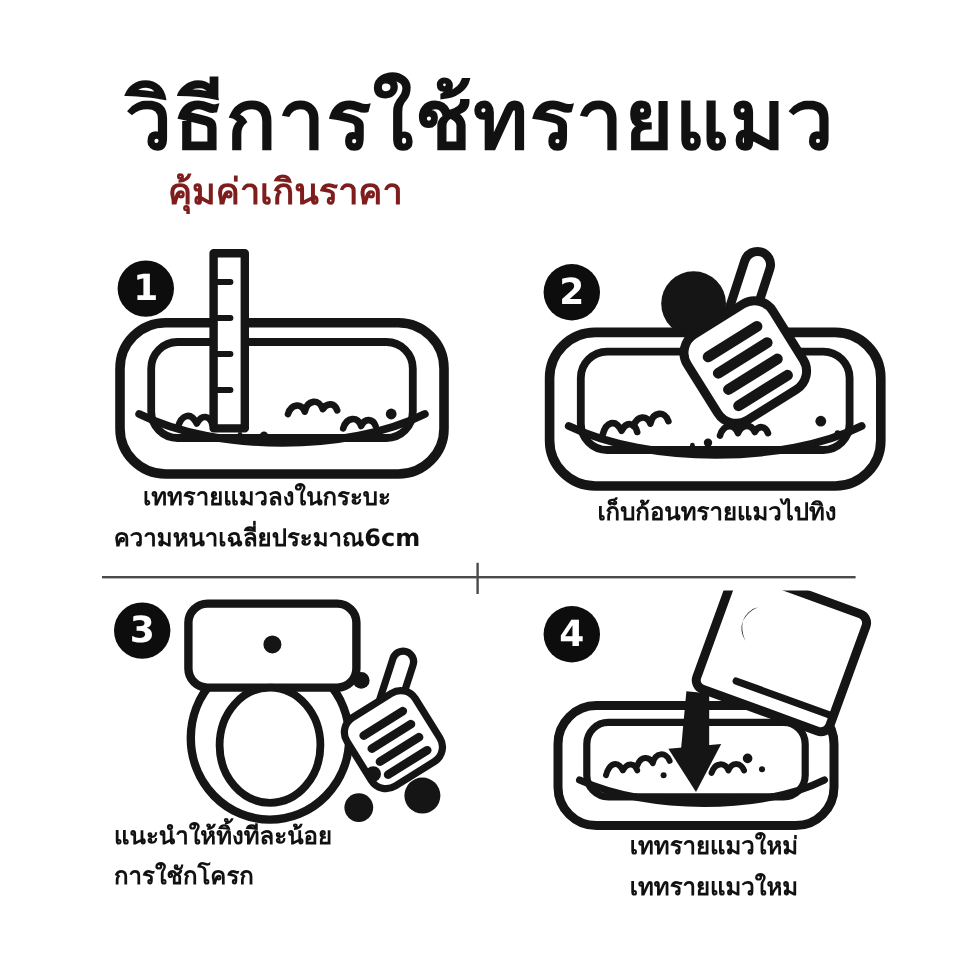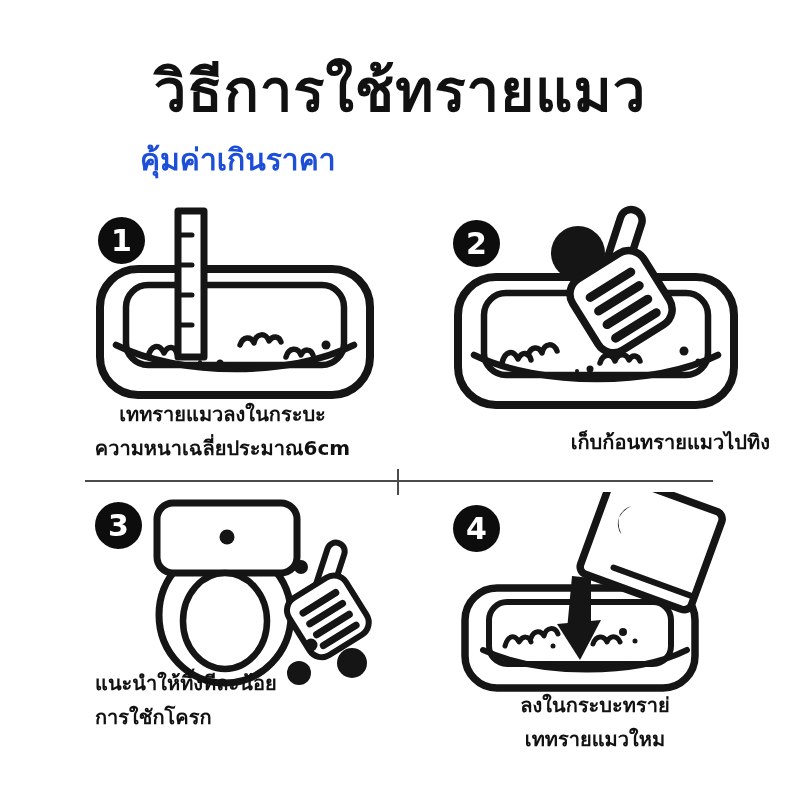--- a/index.html
+++ b/index.html
@@ -3,25 +3,25 @@
 <meta charset="utf-8">
 <style>
   html,body{margin:0;padding:0;background:#fff;}
   .page{
     position:relative;width:800px;height:800px;background:#ffffff;
     font-family:"DejaVu Sans","Liberation Sans",sans-serif;
     color:#151515;overflow:hidden;
   }
   .title{
     position:absolute;top:44px;left:0;width:800px;text-align:center;
-    font-size:58px;font-weight:bold;letter-spacing:1px;color:#111;
+    font-size:70px;font-weight:bold;letter-spacing:1px;color:#111;
   }
   .subtitle{
     position:absolute;top:136px;left:140px;
-    font-size:30px;font-weight:bold;color:#1d4ed8;
+    font-size:30px;font-weight:bold;color:#7f1d1d;
   }
   .divider-h{position:absolute;left:85px;top:480px;width:628px;height:2px;background:#4b4b4b;}
   .divider-v{position:absolute;left:397px;top:469px;width:2px;height:26px;background:#4b4b4b;}
   .quad{position:absolute;}
   .q1{left:50px;top:205px;width:345px;height:275px;}
   .q2{left:415px;top:205px;width:365px;height:275px;}
   .q3{left:50px;top:492px;width:345px;height:300px;}
   .q4{left:415px;top:492px;width:365px;height:300px;}
   .badge{
     position:absolute;width:47px;height:47px;border-radius:50%;
@@ -34,22 +34,22 @@
   .q4 .badge{left:38px;top:13px;}
   .illus{position:absolute;}
   .q1 .illus{left:40px;top:0px;}
   .q2 .illus{left:35px;top:0px;}
   .q3 .illus{left:55px;top:5px;}
   .q4 .illus{left:30px;top:0px;}
   .caption{
     position:absolute;font-size:20px;font-weight:bold;line-height:34px;color:#111;
   }
   .q1 .caption{left:0px;top:192px;width:345px;text-align:center;}
-  .q2 .caption{left:10px;top:220px;width:345px;text-align:right;}
-  .q3 .caption{left:45px;top:174px;width:300px;text-align:left;}
+  .q2 .caption{left:10px;top:204px;width:345px;text-align:center;}
+  .q3 .caption{left:45px;top:190px;width:300px;text-align:left;font-family:Liberation Mono, monospace;}
   .q4 .caption{left:20px;top:196px;width:320px;text-align:center;}
   svg .ln{fill:none;stroke:#151515;stroke-linecap:round;stroke-linejoin:round;}
   svg .fw{fill:#ffffff;stroke:#151515;stroke-linejoin:round;}
   svg .fb{fill:#151515;stroke:none;}
 </style>
 </head>
 <body>
 
 <div class="page">
 
@@ -165,18 +165,18 @@
         <rect class="fw" x="-62" y="-52" width="118" height="104" rx="8" stroke-width="7.5"></rect>
         <path class="ln" d="M-30,36 L52,36" stroke-width="6"></path>
         <path class="fb" d="M-34,-28 a18,18 0 0 0 0,30 a26,26 0 0 1 -8,-15 a26,26 0 0 1 8,-15 Z"></path>
       </g>
       <g>
         <path class="fb" d="M127,84 L122,138 L146,142 L146,86 Z"></path>
         <path class="fb" d="M112,132 L135,168 L156,128 Z"></path>
       </g>
     </svg>
     <div class="caption">
-      <div>ลงในกระบะทราย่</div>
+      <div>เททรายแมวใหม่</div>
       <div>เททรายแมวใหม</div>
     </div>
   </div>
 
 </div>
 
 </body></html>

